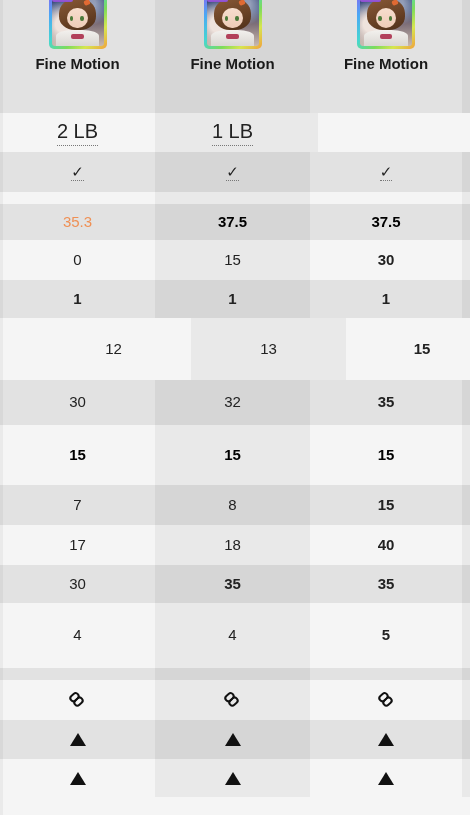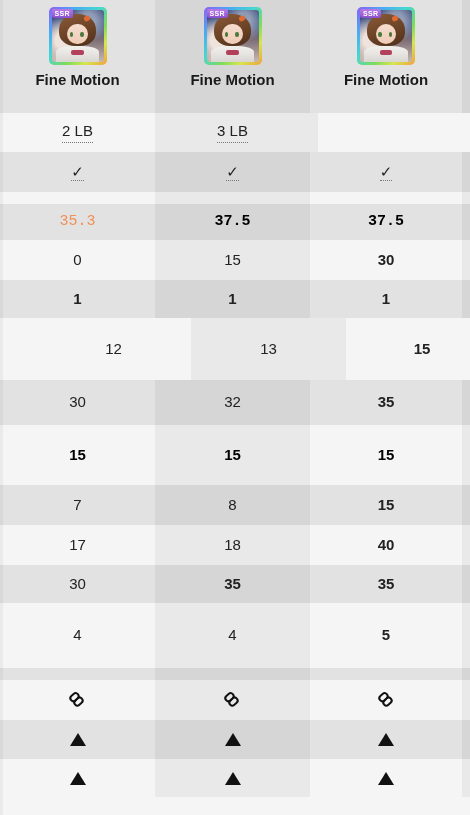--- a/index.html
+++ b/index.html
@@ -63,21 +63,21 @@
     pointer-events: none;
     z-index: 5;
   }
 
   .bold   { font-weight: bold; }
   .accent { color: #000000; font-weight: bold; }
   .accent.soft { color: #ef9055; font-weight: normal; }
 
   
   .row.header { height: 113px; align-items: flex-end; }
-  .row.header .cell { height: 113px; flex-direction: column; justify-content: flex-start; padding-top: 16px; }
+  .row.header .cell { height: 113px; flex-direction: column; justify-content: flex-start; padding-top: 0; }
 
   .card-thumb {
     width: 58px;
     height: 58px;
     margin-top: -9px;
     border-radius: 5px;
     padding: 3px;
     box-sizing: border-box;
     background: linear-gradient(135deg,#8f5df0 0%,#4aa8f5 22%,#46d7d0 44%,#7ddc5a 64%,#d6e64f 80%,#f2a03c 100%);
     position: relative;
@@ -151,21 +151,21 @@
     font-weight: bold;
     font-size: 15px;
     line-height: 1.45;
     color: #1a1a1a;
   }
 
   
   .dotted {
     border-bottom: 1px dotted #777;
     padding-bottom: 1px;
-    font-size: 15px;
+    font-size: 20px;
   }
   .check {
     font-size: 15px;
     line-height: 1;
   }
 
   .link-icon {
     display: inline-block;
     width: 17px; height: 17px;
     position: relative;
@@ -246,21 +246,21 @@
       <div class="card-name">Fine Motion</div>
     </div>
     <div class="cell c3"></div>
   </div>
 
   <div class="row light" style="height:39px">
     <div class="cell c0">
         <span class="dotted">2 LB</span>
       </div>
     <div class="cell c1">
-        <span class="dotted">3 LB</span>
+        <span class="dotted">1 LB</span>
       </div>
     <div class="cell c3"></div>
   </div>
 
   <div class="row dark" style="height:40px">
     <div class="cell c0">
         <span class="dotted check">✓</span>
       </div>
     <div class="cell c1">
         <span class="dotted check">✓</span>
@@ -272,21 +272,21 @@
   </div>
 
   <div class="row light spacer-thin">
     <div class="cell c0"></div>
     <div class="cell c1"></div>
     <div class="cell c2"></div>
     <div class="cell c3"></div>
   </div>
 
   <div id="data-rows">
-      <div class="row dark" style="height: 36px; font-family: Liberation Mono, monospace;">
+      <div class="row dark" style="height: 36px;">
         <div class="cell c0">
           <span class="accent soft">35.3</span>
         </div>
         <div class="cell c1">
           <span class="accent">37.5</span>
         </div>
         <div class="cell c2">
           <span class="accent">37.5</span>
         </div>
         <div class="cell c3"></div>

